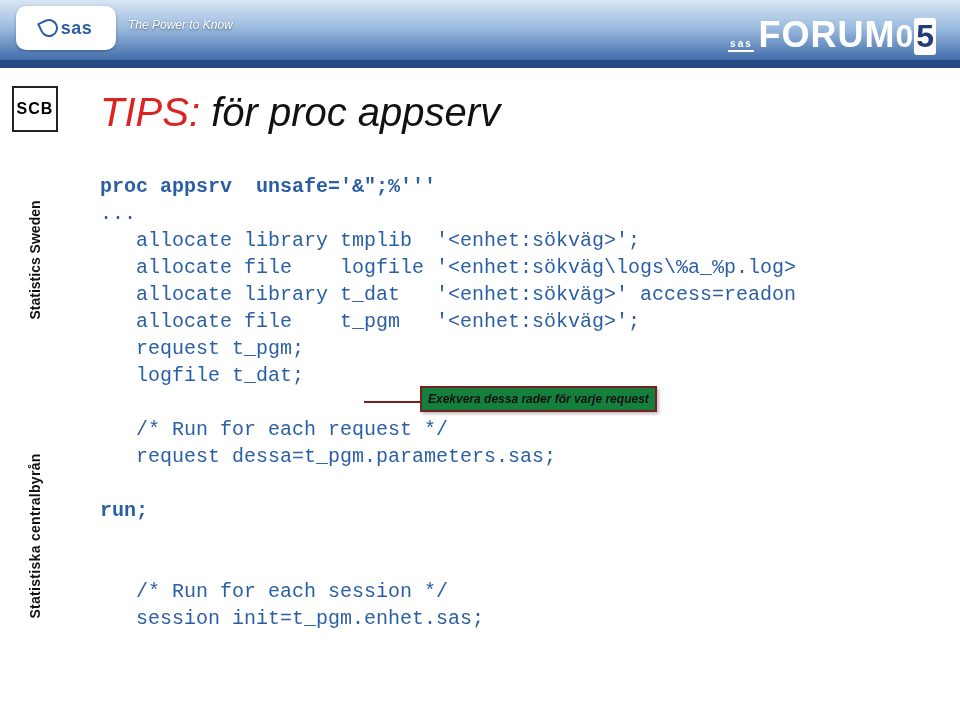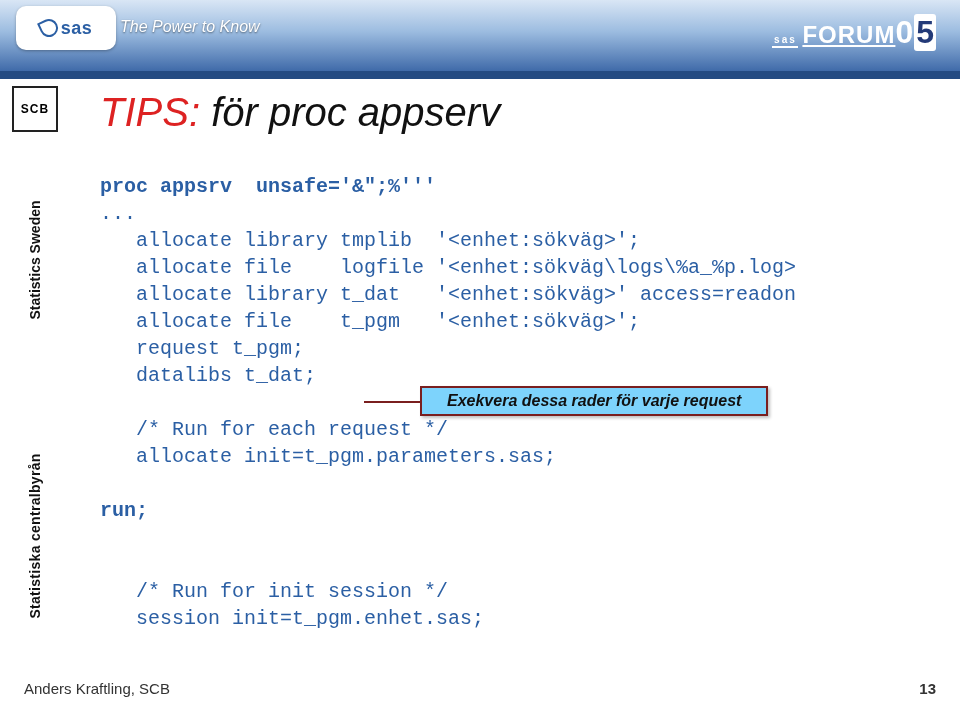--- a/index.html
+++ b/index.html
@@ -1,53 +1,53 @@
 <!DOCTYPE html>
 <html><head>
 <meta charset="utf-8">
 <style>
   * { box-sizing: border-box; margin: 0; padding: 0; }
   html, body { width: 960px; height: 707px; font-family: Arial, Helvetica, sans-serif; background: #fff; overflow: hidden; }
   .slide { position: relative; width: 960px; height: 707px; background: #fff; }
 
   
-  .header { position: relative; width: 100%; height: 79px; background: linear-gradient(#d9e6f5 0%, #9cbce0 40%, #2d5a9e 100%); padding-left: 30px; }
+  .header { position: relative; width: 100%; height: 68px; background: linear-gradient(#d9e6f5 0%, #9cbce0 40%, #2d5a9e 100%); padding-left: 30px; }
   .sas-block { position: absolute; top: 6px; left: 16px; width: 100px; height: 44px; background: #fff; border-radius: 10px; box-shadow: 0 1px 3px rgba(0,0,0,0.3); display: flex; align-items: center; justify-content: center; }
   .sas-logo { font-weight: 900; color: #2b5fa4; font-size: 18px; letter-spacing: 0.5px; display: flex; align-items: center; gap: 3px; }
   .sas-swoosh { width: 18px; height: 18px; border: 2.5px solid #2b5fa4; border-radius: 0 60% 60% 60%; transform: rotate(-25deg); }
-  .tagline { position: absolute; top: 18px; left: 120px; font-style: italic; color: #fff; font-size: 16px; text-shadow: 0 1px 2px rgba(0,0,0,0.5); }
+  .tagline { position: absolute; top: 18px; left: 128px; font-style: italic; color: #fff; font-size: 12px; text-shadow: 0 1px 2px rgba(0,0,0,0.5); }
   .thin-bar { position: absolute; bottom: 0; left: 0; right: 0; height: 8px; background: #244b82; }
 
   
   .forum-logo { position: absolute; top: 14px; right: 24px; display: flex; align-items: baseline; font-weight: 700; }
   .forum-sas { display: inline-flex; flex-direction: column; align-items: center; margin-right: 4px; }
   .forum-sas .t { font-size: 10px; letter-spacing: 2px; color: #fff; line-height: 10px; }
   .forum-sas .u { width: 26px; height: 2px; background: #fff; margin-top: 1px; }
-  .forum-text { font-size: 24px; color: #fff; letter-spacing: 1px; font-family: "Arial Black", Arial, sans-serif; text-decoration: underline; }
+  .forum-text { font-size: 36px; color: #fff; letter-spacing: 1px; font-family: "Arial Black", Arial, sans-serif; }
   .forum-05 { display: inline-flex; }
   .forum-0 { color: #fff; font-size: 32px; font-family: "Arial Black", Arial, sans-serif; }
   .forum-5 { color: #233a78; font-size: 32px; font-family: "Arial Black", Arial, sans-serif; background: #fff; border-radius: 3px; padding: 0 2px; margin-left: 1px; }
 
   
   .sidebar { position: absolute; left: 0; top: 62px; bottom: 0; width: 70px; display: flex; flex-direction: column; align-items: center; }
-  .scb-badge { margin-top: 24px; width: 46px; height: 46px; border: 2px solid #222; display: flex; align-items: center; justify-content: center; font-weight: 900; font-size: 12px; letter-spacing: 1px; background: #fff; }
+  .scb-badge { margin-top: 24px; width: 46px; height: 46px; border: 2px solid #222; display: flex; align-items: center; justify-content: center; font-weight: 900; font-size: 16px; letter-spacing: 1px; background: #fff; }
   .vertical-text { margin-top: 36px; transform: rotate(-90deg); transform-origin: center; white-space: nowrap; font-weight: 700; font-size: 14px; color: #111; font-family: "Arial Black", Arial, sans-serif; }
   .vt-lower { letter-spacing: 0.3px; margin-top: 260px; }
 
   
   .content { position: absolute; left: 100px; top: 90px; right: 20px; }
   .title { font-size: 40px; font-weight: 400; font-style: italic; color: #111; margin-bottom: 38px; }
   .title .tips { color: #d22; }
   .code { font-family: "Courier New", Courier, monospace; font-size: 20px; line-height: 1.35; color: #2b5fa4; white-space: pre; }
   .code .kw { font-weight: 700; }
   .code .comment-bold { font-weight: 400; }
   .code .run { font-weight: 700; }
 
   
-  .callout { position: absolute; border: 2px solid #7a1f1f; background: #7dd3fc; padding: 4px 25px; font-style: italic; font-weight: 700; color: #111; font-size: 16px; box-shadow: 2px 2px 3px rgba(0,0,0,0.25); }
+  .callout { position: absolute; border: 2px solid #7a1f1f; background: #15803d; padding: 4px 6px; font-style: italic; font-weight: 700; color: #111; font-size: 12px; box-shadow: 2px 2px 3px rgba(0,0,0,0.25); }
   .callout-line { position: absolute; width: 58px; height: 2px; background: #7a1f1f; }
 
   
   .footer { position: absolute; bottom: 10px; left: 24px; right: 24px; display: flex; justify-content: space-between; font-size: 15px; color: #333; }
   .footer .page { font-weight: 700; }
 </style>
 </head>
 <body>
 
 <div class="slide">
@@ -85,36 +85,32 @@
       <span class="tips">TIPS:</span><span> för proc appserv</span>
     </h1>
 
     <div class="code"><span class="kw">proc appsrv  unsafe='&amp;";%'''</span>
 <span>...</span>
 <span>   allocate library tmplib  '&lt;enhet:sökväg&gt;';</span>
 <span>   allocate file    logfile '&lt;enhet:sökväg\logs\%a_%p.log&gt;</span>
 <span>   allocate library t_dat   '&lt;enhet:sökväg&gt;' access=readon</span>
 <span>   allocate file    t_pgm   '&lt;enhet:sökväg&gt;';</span>
 <span>   request t_pgm;</span>
-<span>   datalibs t_dat;</span>
+<span>   logfile t_dat;</span>
 
 <span class="comment-bold">   /* Run for each request */</span>
-<span class="comment-bold">   allocate init=t_pgm.parameters.sas;</span>
+<span class="comment-bold">   request dessa=t_pgm.parameters.sas;</span>
 
 <span class="run">run;</span>
 
 
-<span class="comment-bold">   /* Run for init session */</span>
+<span class="comment-bold">   /* Run for each session */</span>
 <span class="comment-bold">   session init=t_pgm.enhet.sas;</span></div>
 
     <div class="callout-line" style="left:264px; top:311px;"></div>
 
     <div class="callout" style="left:320px; top:296px;">
       <span>Exekvera dessa rader för varje request</span>
     </div>
   </div>
 
-  <div class="footer">
-    <span>Anders Kraftling, SCB</span>
-    <span class="page">13</span>
-  </div>
 
 </div>
 
 </body></html>

